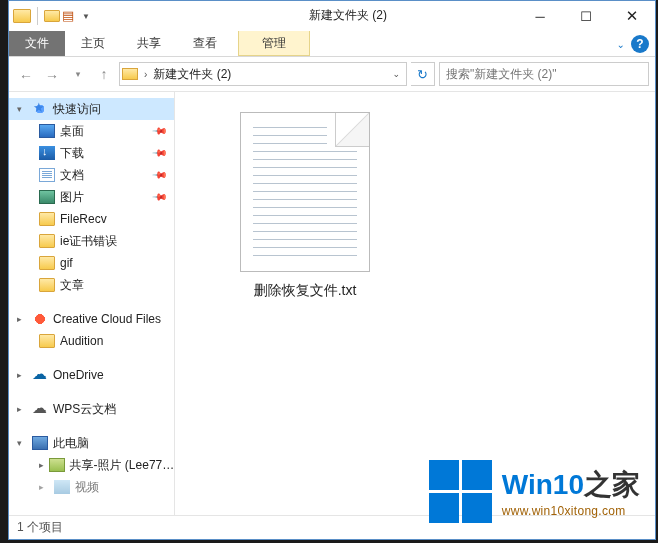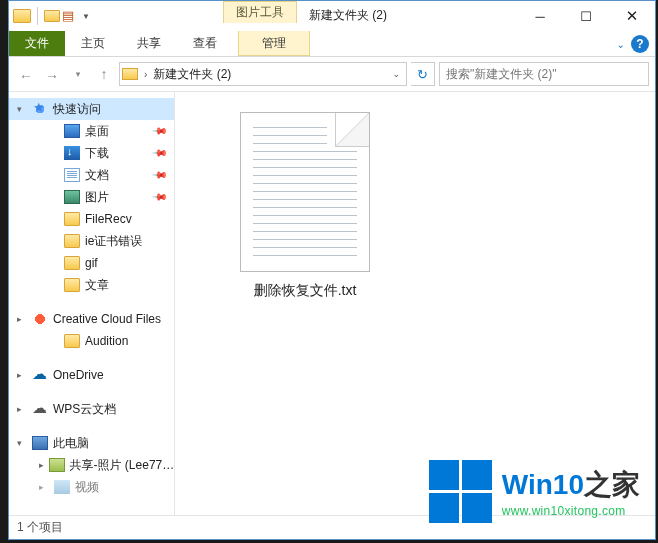--- a/index.html
+++ b/index.html
@@ -9,42 +9,42 @@
 .qat { display: flex; align-items: center; gap: 2px; padding: 0 4px; }
 .qat .folder-mini { width: 18px; height: 14px; background: linear-gradient(#ffe9a6,#f7ca4d); border: 1px solid #d9a53b; border-radius: 1px; }
 .qat .sep { width: 1px; height: 18px; background: #ccc; margin: 0 4px; }
 .qat .chev { font-size: 8px; color: #555; margin-left: 2px; }
 .context-tab { position: absolute; left: 214px; top: 0; height: 22px; width: 74px; background: #fff4ce; border: 1px solid #e6d48a; border-bottom: none; font-size: 12px; color: #5a5a3a; display: flex; align-items: center; justify-content: center; }
 .title-text { position: absolute; left: 300px; top: 6px; font-size: 12px; color: #222; }
 .win-controls { position: absolute; right: 0; top: 0; display: flex; }
 .win-controls button { width: 46px; height: 30px; border: none; background: transparent; font-size: 13px; color: #222; display: flex; align-items: center; justify-content: center; }
 .win-controls button:last-child { font-size: 15px; }
 .ribbon-tabs { height: 26px; display: flex; align-items: stretch; border-bottom: 1px solid #d8d8d8; position: relative; }
-.file-tab { background: #4d7c0f; color: #fff; font-size: 12px; padding: 0 16px; display: flex; align-items: center; }
+.file-tab { background: #737373; color: #fff; font-size: 12px; padding: 0 16px; display: flex; align-items: center; }
 .ribbon-tab { font-size: 12px; color: #333; padding: 0 16px; display: flex; align-items: center; }
 .ribbon-tab.context { background: #fff4ce; border: 1px solid #e6d48a; border-top:none; margin-left: 5px; width: 72px; justify-content: center; }
 .ribbon-right { position: absolute; right: 6px; top: 0; height: 26px; display: flex; align-items: center; gap: 6px; }
 .help-icon { width: 18px; height: 18px; border-radius: 50%; background: #1979ca; color: #fff; font-size: 12px; display: flex; align-items: center; justify-content: center; font-weight: bold; }
 .expand-chev { font-size: 10px; color: #1979ca; }
 .navbar { height: 35px; display: flex; align-items: center; padding: 4px 6px; gap: 4px; border-bottom: 1px solid #e5e5e5; }
 .nav-btn { width: 22px; height: 22px; display: flex; align-items: center; justify-content: center; color: #888; font-size: 14px; background: none; border: none; }
 .addr-wrap { flex: 1; height: 24px; border: 1px solid #ccc; display: flex; align-items: center; padding: 0 2px; gap: 6px; }
 .addr-wrap .fmini { width: 16px; height: 12px; background: linear-gradient(#ffe9a6,#f7ca4d); border: 1px solid #d9a53b; }
 .addr-wrap .crumb { font-size: 12px; color: #222; }
 .addr-wrap .csep { font-size: 10px; color: #555; }
 .addr-drop { margin-left: auto; font-size: 9px; color: #555; padding: 0 4px; }
 .refresh-btn { width: 24px; height: 24px; border: 1px solid #ccc; border-left: none; display: flex; align-items: center; justify-content: center; font-size: 13px; color: #1979ca; }
 .search-box { width: 210px; height: 24px; border: 1px solid #ccc; padding: 0 6px; font-size: 12px; color: #888; outline: none; }
 .body { flex: 1; display: flex; overflow: hidden; }
 .nav-pane { width: 166px; border-right: 1px solid #e5e5e5; overflow-y: auto; overflow-x: hidden; padding: 6px 0; position: relative; }
 .nav-pane::-webkit-scrollbar { width: 16px; }
 .nav-pane::-webkit-scrollbar-track { background: #f0f0f0; }
 .nav-pane::-webkit-scrollbar-thumb { background: #c1c1c1; }
 .tree-item { display: flex; align-items: center; height: 22px; padding-left: 8px; font-size: 12px; color: #222; gap: 5px; white-space: nowrap; }
-.tree-item.indent { padding-left: 30px; margin-left: 25px; }
+.tree-item.indent { padding-left: 30px; }
 .tree-item.indent2 { padding-left: 30px; }
 .tree-item.selected { background: #cde8ff; }
 .tree-chev { width: 10px; font-size: 9px; color: #666; }
 .ticon { width: 16px; height: 14px; flex-shrink: 0; }
 .i-star { background: radial-gradient(circle, #5aa0ff 40%, transparent 42%); position:relative; }
 .i-star::before { content:"★"; position:absolute; left:1px; top:-2px; font-size:13px; color:#3a84e6; }
 .i-folder { background: linear-gradient(#ffe9a6,#f7ca4d); border: 1px solid #d9a53b; border-radius:1px; }
 .i-desktop { background: linear-gradient(#59a8f0,#2a6bbf); border: 1px solid #2a5a9f; }
 .i-download { background: linear-gradient(#3a8fe0,#1b5ba6); position:relative; }
 .i-download::before { content:"↓"; position:absolute; left:3px; top:-1px; color:#fff; font-size:11px; font-weight:bold; }
@@ -69,38 +69,37 @@
 .file-icon .lines div { height: 1px; background: #b8c4d0; margin-bottom: 7px; }
 .file-icon .lines div.short { margin-right: 30px; }
 .file-label { font-size: 14px; color: #222; text-align: center; }
 .statusbar { height: 24px; border-top: 1px solid #e5e5e5; display: flex; align-items: center; padding: 6px 8px; font-size: 12px; color: #555; }
 .watermark { position: absolute; right: 18px; bottom: 20px; display: flex; align-items: center; gap: 10px; }
 .wm-logo { display: grid; grid-template-columns: 30px 30px; grid-template-rows: 30px 30px; gap: 3px; }
 .wm-logo div { background: #0078d7; }
 .wm-text { display: flex; flex-direction: column; }
 .wm-title { font-size: 28px; font-weight: bold; color: #333; white-space: nowrap; }
 .wm-title .hi { color: #0078d7; }
-.wm-url { font-size: 12px; color: #22c55e; letter-spacing: 0.3px; }
+.wm-url { font-size: 12px; color: #a16207; letter-spacing: 0.3px; }
 </style>
 </head>
 <body>
 
 <div class="window">
 
   <div class="titlebar">
     <div class="qat">
       <div class="folder-mini"></div>
       <span class="sep"></span>
       <div class="folder-mini" style="width:16px;height:12px"></div>
       <div style="width:16px;height:16px;position:relative">
           <span style="position:absolute;left:0;top:0;font-size:13px;color:#c05010">▤</span>
         </div>
       <span class="chev">▼</span>
     </div>
-    <div class="context-tab">图片工具</div>
     <div class="title-text">新建文件夹 (2)</div>
     <div class="win-controls">
       <button>─</button>
       <button>☐</button>
       <button>✕</button>
     </div>
   </div>
 
   <div class="ribbon-tabs">
     <div class="file-tab">文件</div>

